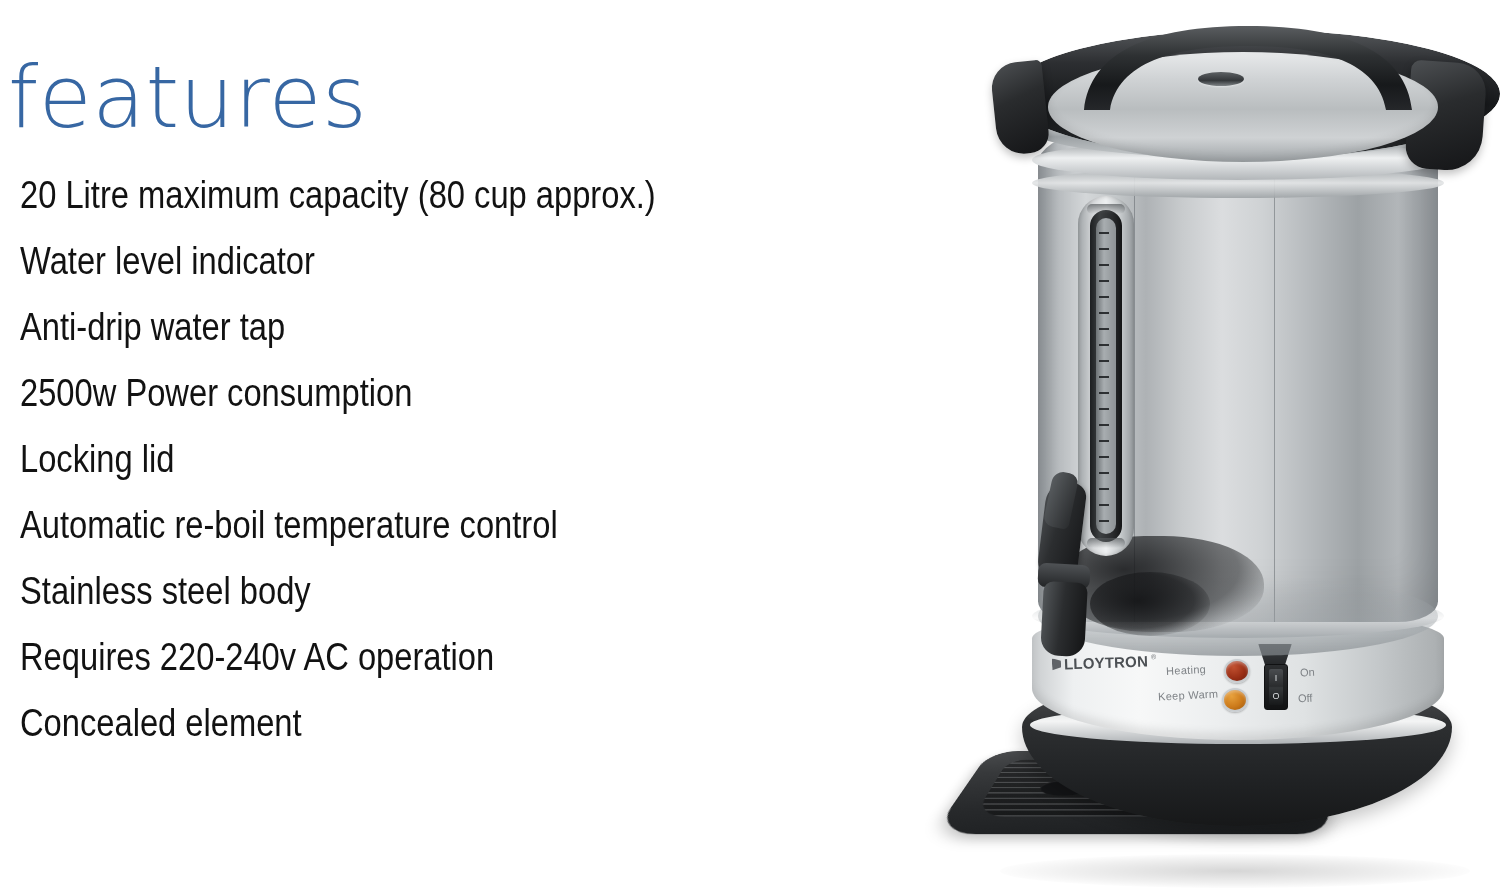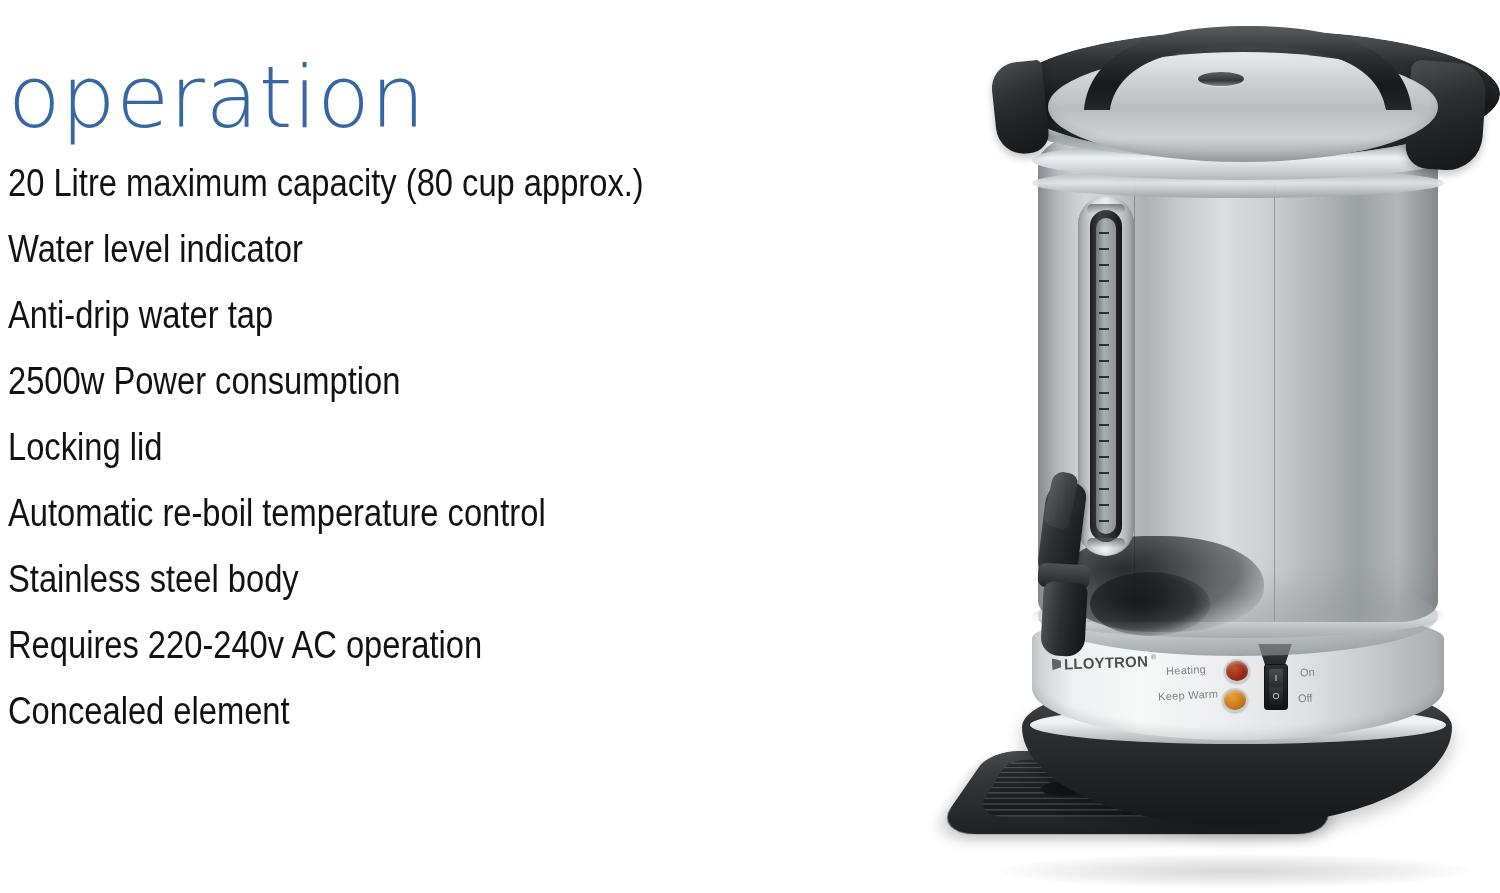--- a/index.html
+++ b/index.html
@@ -37,21 +37,21 @@
     letter-spacing: 0.5px;
     color: #3767a3;
     line-height: 1.1;
     white-space: nowrap;
   }
   #feature-list {
     position: absolute;
     left: 8px;
     top: 150px;
     width: 900px;
-    margin: 0;
+    margin: 12px;
     padding: 0;
     list-style: none;
   }
   #feature-list li {
     font-family: "Liberation Sans", sans-serif;
     font-weight: 400;
     font-size: 38px;
     line-height: 66px;
     color: #121212;
     white-space: nowrap;
@@ -515,21 +515,21 @@
     border-radius: 50%;
   }
 </style>
 </head>
 <body>
 
 <div id="page">
 
   <section id="features-panel">
 
-    <h1 id="page-title">operation</h1>
+    <h1 id="page-title">features</h1>
 
     <ul id="feature-list">
       <li>20 Litre maximum capacity (80 cup approx.)</li>
       <li>Water level indicator</li>
       <li>Anti-drip water tap</li>
       <li>2500w Power consumption</li>
       <li>Locking lid</li>
       <li>Automatic re-boil temperature control</li>
       <li>Stainless steel body</li>
       <li>Requires 220-240v AC operation</li>

